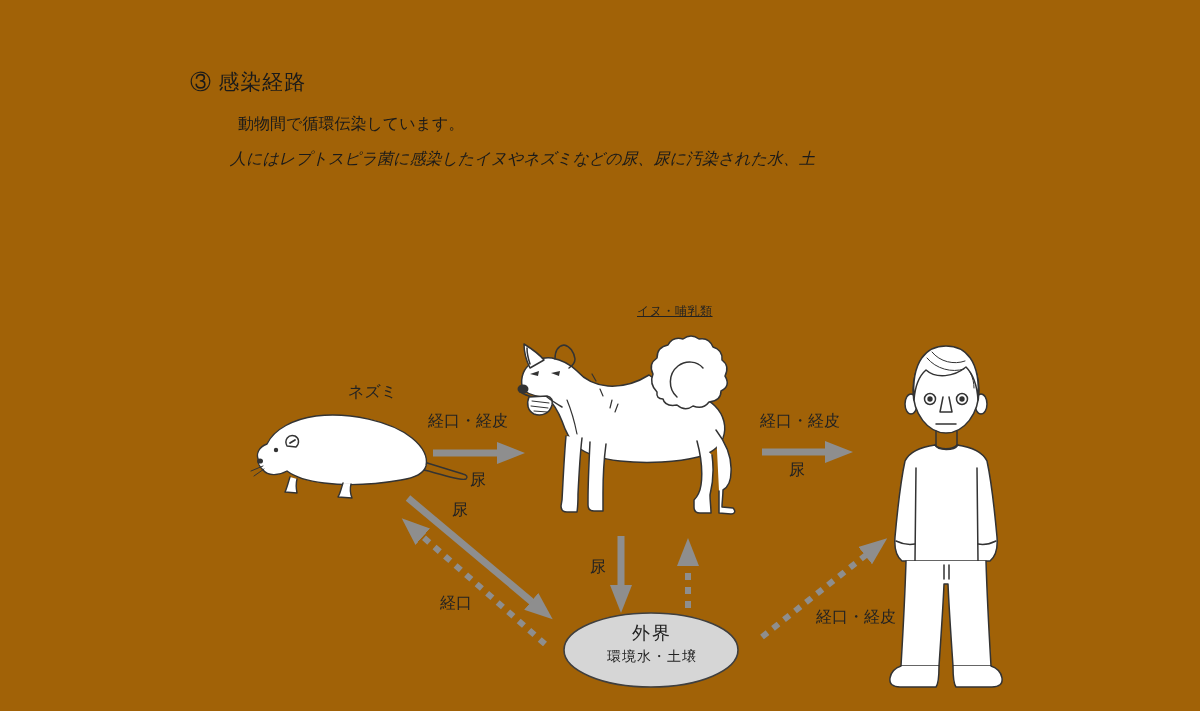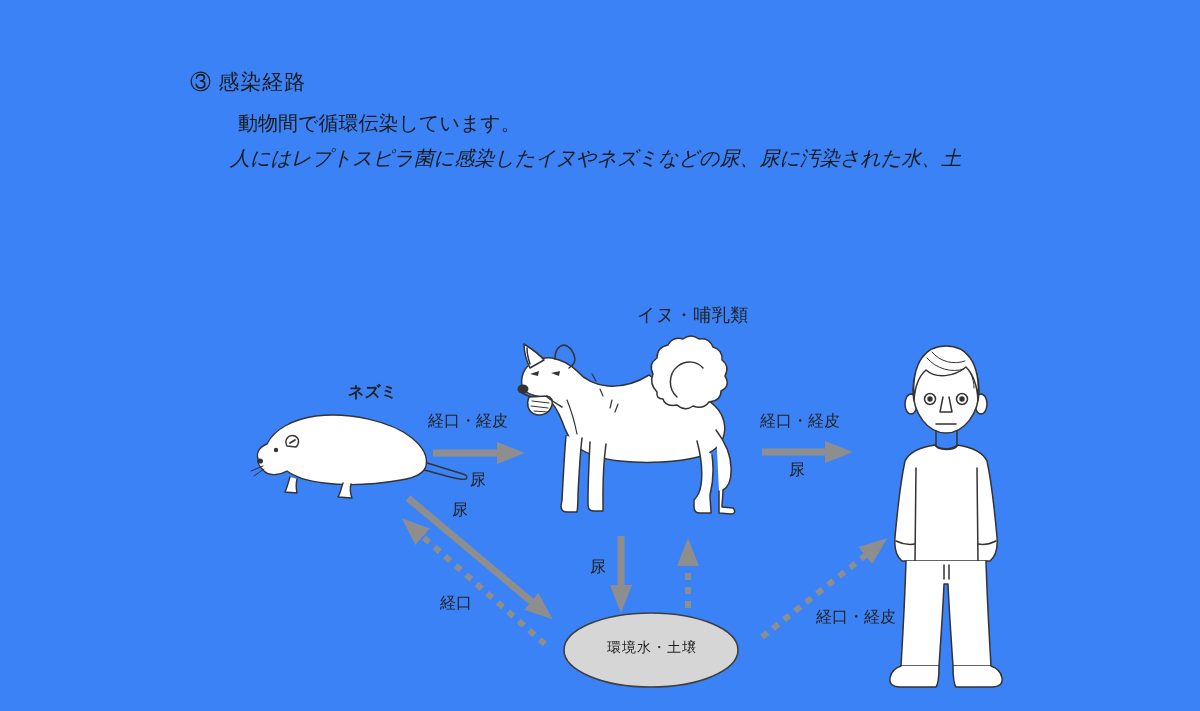--- a/index.html
+++ b/index.html
@@ -1,54 +1,54 @@
 <!DOCTYPE html>
 <html><head>
 <meta charset="utf-8">
 <style>
   html,body{margin:0;padding:0;background:#fff;}
   .page{
     position:relative;
     width:1200px;height:711px;
-    background:#3b82f6;
+    background:#a16207;
     overflow:hidden;
     font-family:"Liberation Sans","DejaVu Sans",sans-serif;
     color:#1a1a1a;
   }
   
   .doc-heading{
     position:absolute;left:190px;top:68px;
     font-family:"Liberation Serif","DejaVu Serif",serif;
     font-size:21px;letter-spacing:1px;color:#1a1a1a;white-space:nowrap;
   }
   .doc-body{
     position:absolute;left:203px;top:106px;width:830px;
     font-family:"Liberation Serif","DejaVu Serif",serif;
-    font-size:20px;line-height:35px;color:#1a1a1a;
+    font-size:16px;line-height:35px;color:#1a1a1a;
   }
   .doc-body .line{white-space:nowrap;}
   .doc-body .indent-lg{padding-left:35px;}
   .doc-body .indent-sm{padding-left:27px;font-style:italic;}
   
   .diagram-svg{position:absolute;left:0;top:0;width:1200px;height:711px;}
   
   .dlabel{
     position:absolute;white-space:nowrap;
     font-family:"Liberation Sans","DejaVu Sans",sans-serif;
     font-size:16px;color:#222222;
   }
-  .dlabel.small{font-size:18px;letter-spacing:0.5px;}
+  .dlabel.small{font-size:12px;letter-spacing:0.5px;text-decoration:underline;}
   .env-labels{
     position:absolute;left:566px;top:621px;width:172px;
     text-align:center;
     font-family:"Liberation Sans","DejaVu Sans",sans-serif;
     color:#222222;
   }
   .env-title{font-size:18px;letter-spacing:2px;}
-  .env-subtitle{font-size:14px;margin-top:18px;letter-spacing:1px;}
+  .env-subtitle{font-size:14px;margin-top:3px;letter-spacing:1px;}
 </style>
 </head>
 <body>
 
 <div class="page">
 
   <div class="doc-heading">③ 感染経路</div>
   <div class="doc-body">
     <div class="line indent-lg">動物間で循環伝染しています。</div>
     <div class="line indent-sm">人にはレプトスピラ菌に感染したイヌやネズミなどの尿、尿に汚染された水、土</div>
@@ -141,31 +141,32 @@
 
       <path d="M906,561 C905,595 903,632 901,666 L939,666 C941,637 943,608 944,584 L948,584 C949,608 951,637 953,666 L991,666 C989,632 987,595 986,561"></path>
       <path d="M944,565 L944,579 M949,565 L949,579" fill="none"></path>
 
       <path d="M901,666 C895,668 891,672 890,678 C889,684 893,687 900,687 L936,687 C939,683 939,675 939,666"></path>
       <path d="M953,666 C953,675 953,683 956,687 L992,687 C999,687 1003,684 1002,678 C1001,672 997,668 991,666"></path>
     </g>
   </svg>
 
   <div class="dlabel small" style="left:637px;top:303px;">イヌ・哺乳類</div>
-  <div class="dlabel" style="left:348px;top:382px;font-weight:bold;">ネズミ</div>
+  <div class="dlabel" style="left:348px;top:382px;">ネズミ</div>
 
   <div class="dlabel" style="left:428px;top:411px;">経口・経皮</div>
   <div class="dlabel" style="left:470px;top:470px;">尿</div>
 
   <div class="dlabel" style="left:760px;top:411px;">経口・経皮</div>
   <div class="dlabel" style="left:789px;top:460px;">尿</div>
 
   <div class="dlabel" style="left:452px;top:500px;">尿</div>
   <div class="dlabel" style="left:590px;top:557px;">尿</div>
 
   <div class="dlabel" style="left:440px;top:593px;text-align:right;">経口</div>
   <div class="dlabel" style="left:816px;top:607px;">経口・経皮</div>
 
   <div class="env-labels">
+    <div class="env-title">外界</div>
     <div class="env-subtitle">環境水・土壌</div>
   </div>
 
 </div>
 
 </body></html>

